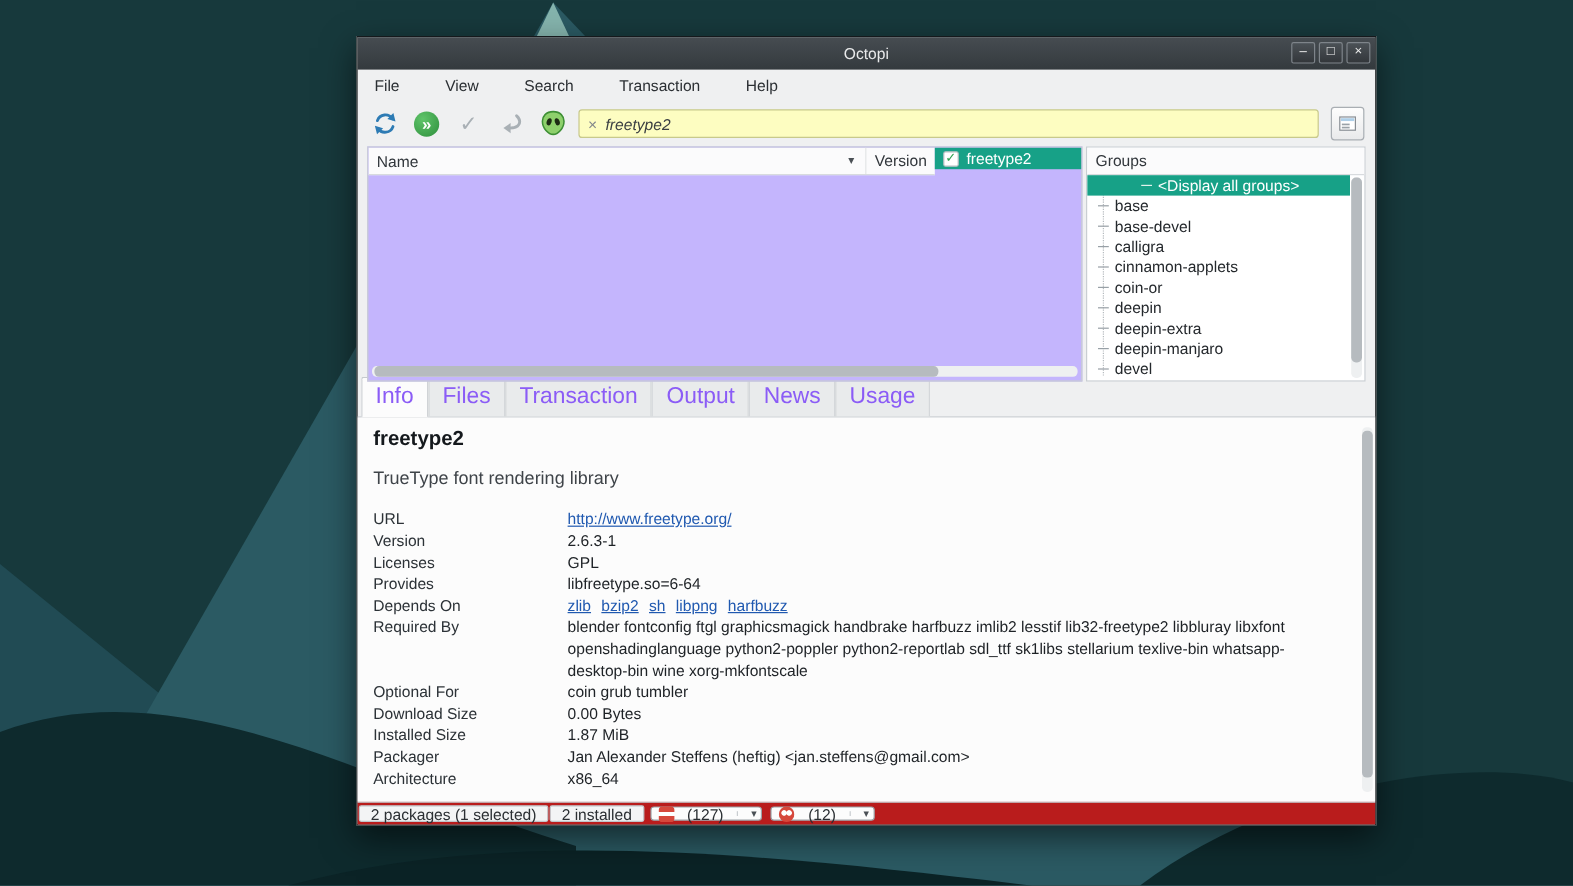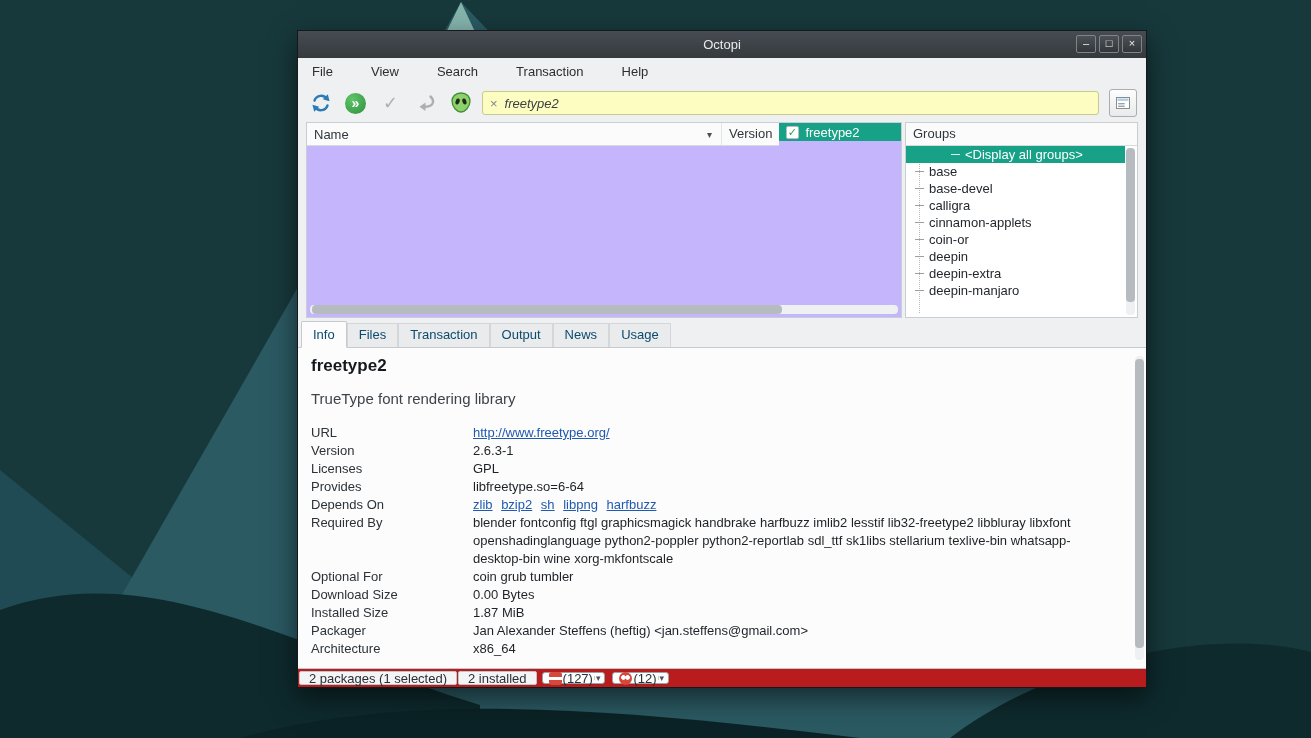--- a/index.html
+++ b/index.html
@@ -60,21 +60,21 @@
   .gvline { position:absolute; left:13px; top:26px; bottom:4px; border-left:1px dotted #b5babe; }
   .gitem { height:17px; display:flex; align-items:center; padding-left:9px; position:relative; }
   .gitem.selected { background:#17a187; color:#fff; width:calc(100% - 12px);padding-left:45px; }
   .tree-dash { width:9px; border-top:1px solid #98a0a6; margin-right:5px; flex:0 0 auto; }
   .gitem.selected .tree-dash { border-color:#dff2ec; }
   .gvscroll { position:absolute; right:2px; top:25px; bottom:2px; width:9px; background:#eef0f1; border-radius:4px; }
   .gvthumb { position:absolute; top:0; height:92%; left:0; right:0; background:#b6bbbf; border-radius:4px; }
 
   
   .tabbar { display:flex; align-items:flex-end; height:30px; flex:0 0 auto; padding:0 3px; border-bottom:1px solid #c6cace; }
-  .tab { font-size:13px; color:#0c4a6e; padding:3px 11px 5px; margin-top:4px; background:#e9ebec;
+  .tab { font-size:19px; color:#8b5cf6; padding:3px 11px 5px; margin-top:4px; background:#e9ebec;
          border:1px solid #d4d7da; border-bottom:none; }
   .tab.active { background:#fcfcfc; border:1px solid #c6cace; border-bottom:1px solid #fcfcfc;
                 margin-top:1px; margin-bottom:-1px; padding-top:5px; border-radius:2px 2px 0 0; }
 
   
   .infopanel { flex:1; background:#fcfcfc; position:relative; overflow:hidden;
                padding:8px 30px 4px 13px; font-size:13px; color:#1e2226; }
   .pkg-title { font-size:17px; font-weight:bold; line-height:20px; color:#15191d; margin-bottom:14px; }
   .pkg-subtitle { font-size:15px; line-height:18px; color:#3f4449; margin-bottom:16px; }
   .frow { display:flex; line-height:18px; }
@@ -83,21 +83,21 @@
   .link { color:#2059b0; text-decoration:underline; }
   .links .link { margin-right:5px; }
   .ivscroll { position:absolute; right:2px; top:8px; bottom:8px; width:9px; background:#eef0f1; border-radius:4px; }
   .ivthumb { position:absolute; top:1%; height:95%; left:0; right:0; background:#b6bbbf; border-radius:4px; }
 
   
   .statusbar { height:19px; flex:0 0 auto; border-top:1px solid #c3c7cb; display:flex; align-items:stretch;
                background:#b91c1c; font-size:13px; color:#2b2f33; }
   .scell { display:flex; align-items:center; padding:0 9px; margin:2px 0 2px 1px; border:1px solid #c0c4c8;
            background:#f3f4f5; border-radius:2px; }
-  .combo { display:flex; align-items:center; gap:1px; margin:3px 2px 3px 5px; padding:0 4px 0 6px;
+  .combo { display:flex; align-items:center; gap:11px; margin:3px 2px 3px 5px; padding:0 4px 0 6px;
            border:1px solid #9ba1a6; background:#fcfcfc; border-radius:3px; }
   .combo-sep { width:1px; align-self:stretch; margin:3px 0; background:#c9cdd0; }
   .combo-arrow { font-size:9px; color:#4a5055; }
   .icon-noentry { width:13px; height:13px; border-radius:3px;
                   background:linear-gradient(#d6483c 0 36%, #fff 36% 62%, #d6483c 62%); }
   .icon-skull { width:13px; height:13px; border-radius:50%;
                 background:radial-gradient(circle at 34% 42%, #fff 0 2px, rgba(0,0,0,0) 2.6px),
                            radial-gradient(circle at 66% 42%, #fff 0 2px, rgba(0,0,0,0) 2.6px), #d6483c; }
 </style>
 </head>
@@ -238,20 +238,24 @@
           <span>deepin</span>
         </div>
       <div class="gitem">
           <span class="tree-dash"></span>
           <span>deepin-extra</span>
         </div>
       <div class="gitem">
           <span class="tree-dash"></span>
           <span>deepin-manjaro</span>
         </div>
+      <div class="gitem">
+          <span class="tree-dash"></span>
+          <span>devel</span>
+        </div>
       <div class="gvscroll">
         <div class="gvthumb"></div>
       </div>
     </div>
   </div>
 
   <div class="tabbar">
     <span class="tab active">Info</span>
     <span class="tab">Files</span>
     <span class="tab">Transaction</span>

